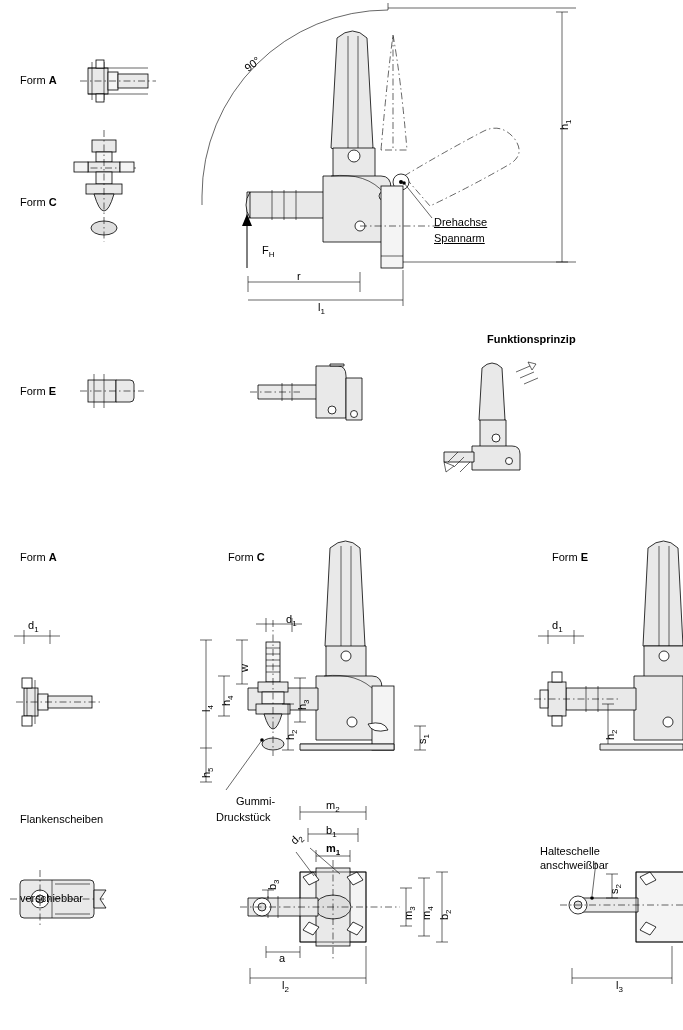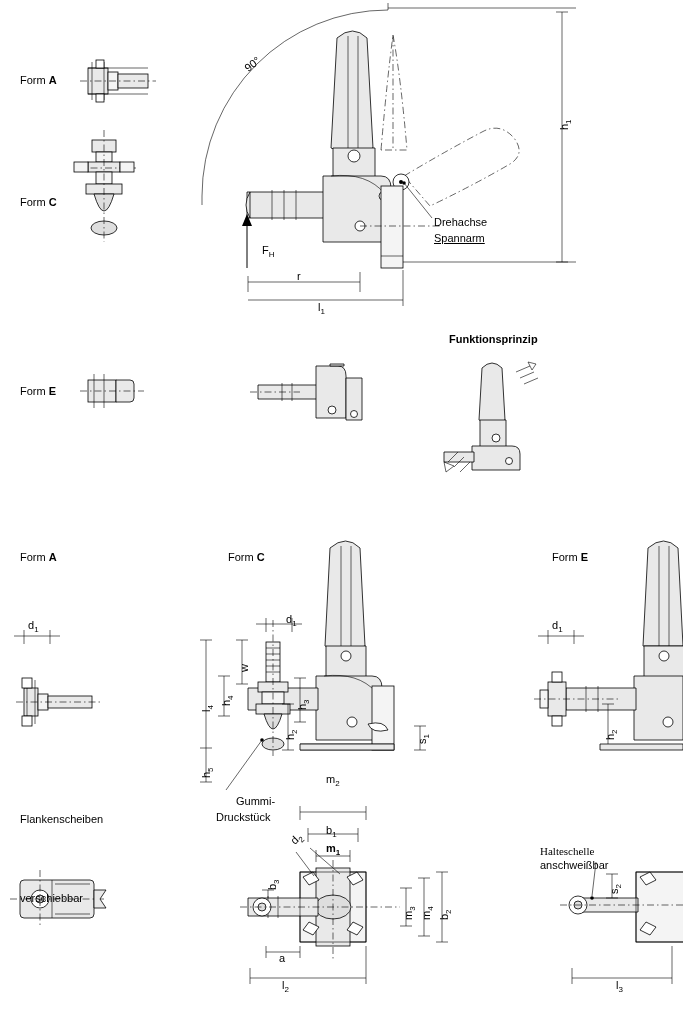--- a/index.html
+++ b/index.html
@@ -2,21 +2,21 @@
 <html><head>
 <meta charset="utf-8">
 <style>
   html,body{margin:0;padding:0;}
   body{
     width:683px;height:1030px;background:#ffffff;
     font-family:"Liberation Sans", sans-serif;
     position:relative;overflow:hidden;color:#000;
   }
   .lbl{position:absolute;font-size:11px;line-height:12px;white-space:pre;}
-  .lbl.b{font-weight:bold;}
+  .lbl.b{font-weight:bold;margin-left:38px;}
   .sub{font-size:8px;vertical-align:sub;}
   svg{position:absolute;left:0;top:0;}
   .dim{stroke:#000;stroke-width:0.6;fill:none;}
   .thin{stroke:#000;stroke-width:0.6;fill:none;}
   .med{stroke:#000;stroke-width:1;fill:none;}
   .fillgrey{fill:#e9e9e9;stroke:#000;stroke-width:0.8;}
   .filllight{fill:#f4f4f4;stroke:#000;stroke-width:0.8;}
   .fillmid{fill:#dedede;stroke:#000;stroke-width:0.8;}
   .white{fill:#ffffff;stroke:#000;stroke-width:0.8;}
   .dash{stroke:#000;stroke-width:0.6;fill:none;stroke-dasharray:7 3 1.5 3;}
@@ -324,21 +324,21 @@
 
 <div class="lbl" style="left:244px;top:58px;transform:rotate(-38deg);"><span>90°</span></div>
 
 <div class="lbl" style="left:262px;top:244px;text-align:right;"><span>F</span><span class="sub">H</span></div>
 
 <div class="lbl" style="left:558px;top:130px;transform:rotate(-90deg);transform-origin:left top;"><span>h</span><span class="sub">1</span></div>
 
 <div class="lbl" style="left:297px;top:270px;"><span>r</span></div>
 <div class="lbl" style="left:318px;top:301px;"><span>l</span><span class="sub">1</span></div>
 
-<div class="lbl" style="left:434px;top:216px;"><span>Drehachse</span></div>
+<div class="lbl" style="left:434px;top:216px;text-decoration:underline;"><span>Drehachse</span></div>
 <div class="lbl" style="left:434px;top:232px;text-decoration:underline;"><span>Spannarm</span></div>
 
 <div class="lbl b" style="left:449px;top:333px;"><span>Funktionsprinzip</span></div>
 
 <div class="lbl" style="left:20px;top:551px;"><span>Form </span><b>A</b></div>
 <div class="lbl" style="left:228px;top:551px;"><span>Form </span><b>C</b></div>
 <div class="lbl" style="left:552px;top:551px;"><span>Form </span><b>E</b></div>
 
 <div class="lbl" style="left:28px;top:619px;"><span>d</span><span class="sub">1</span></div>
 <div class="lbl" style="left:286px;top:613px;"><span>d</span><span class="sub">1</span></div>
@@ -352,25 +352,25 @@
 <div class="lbl" style="left:200px;top:778px;transform:rotate(-90deg);transform-origin:left top;"><span>h</span><span class="sub">5</span></div>
 <div class="lbl" style="left:416px;top:744px;transform:rotate(-90deg);transform-origin:left top;"><span>s</span><span class="sub">1</span></div>
 <div class="lbl" style="left:604px;top:740px;transform:rotate(-90deg);transform-origin:left top;"><span>h</span><span class="sub">2</span></div>
 
 <div class="lbl" style="left:200px;top:795px;margin-left:36px;"><span>Gummi-</span></div>
 <div class="lbl" style="left:216px;top:811px;"><span>Druckstück</span></div>
 
 <div class="lbl" style="left:20px;top:813px;"><span>Flankenscheiben</span></div>
 <div class="lbl" style="left:20px;top:859px;margin-top:33px;"><span>verschiebbar</span></div>
 
-<div class="lbl" style="left:540px;top:845px;font-family:Liberation Serif, serif;"><span>Halteschelle</span></div>
+<div class="lbl" style="left:540px;top:845px;"><span>Halteschelle</span></div>
 <div class="lbl" style="left:540px;top:859px;"><span>anschweißbar</span></div>
 
 <div class="lbl" style="left:326px;top:824px;"><span>b</span><span class="sub">1</span></div>
-<div class="lbl" style="left:326px;top:773px;"><span>m</span><span class="sub">2</span></div>
+<div class="lbl" style="left:326px;top:799px;"><span>m</span><span class="sub">2</span></div>
 <div class="lbl" style="left:326px;top:842px;font-weight:bold;"><span>m</span><span class="sub">1</span></div>
 <div class="lbl" style="left:402px;top:920px;transform:rotate(-90deg);transform-origin:left top;"><span>m</span><span class="sub">3</span></div>
 <div class="lbl" style="left:420px;top:920px;transform:rotate(-90deg);transform-origin:left top;"><span>m</span><span class="sub">4</span></div>
 <div class="lbl" style="left:438px;top:920px;transform:rotate(-90deg);transform-origin:left top;"><span>b</span><span class="sub">2</span></div>
 <div class="lbl" style="left:266px;top:890px;transform:rotate(-90deg);transform-origin:left top;"><span>b</span><span class="sub">3</span></div>
 <div class="lbl" style="left:288px;top:838px;transform:rotate(-45deg);transform-origin:left top;"><span>d</span><span class="sub">2</span></div>
 <div class="lbl" style="left:279px;top:952px;"><span>a</span></div>
 <div class="lbl" style="left:282px;top:979px;"><span>l</span><span class="sub">2</span></div>
 <div class="lbl" style="left:608px;top:894px;transform:rotate(-90deg);transform-origin:left top;"><span>s</span><span class="sub">2</span></div>
 <div class="lbl" style="left:616px;top:979px;"><span>l</span><span class="sub">3</span></div>

